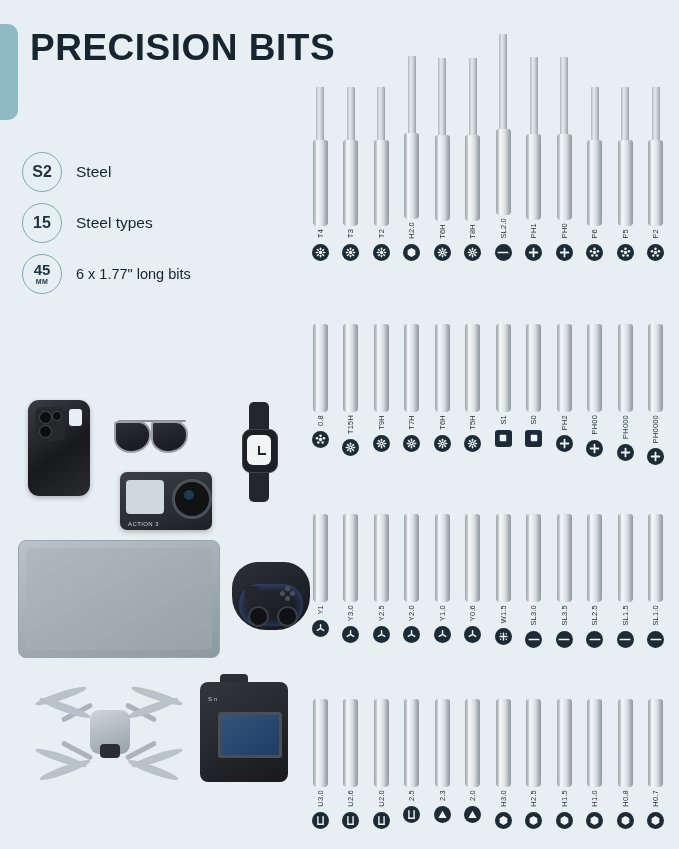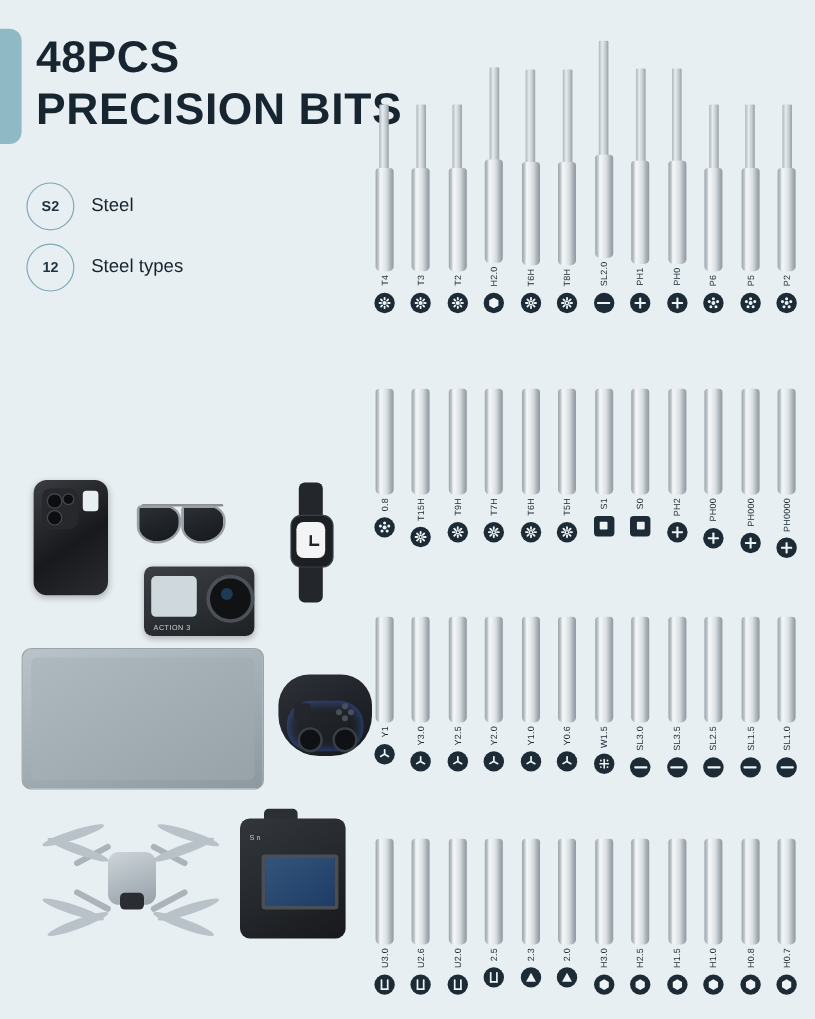--- a/index.html
+++ b/index.html
@@ -27,21 +27,21 @@
   .hdr-title .l2{display:block;}
   
   .features{position:absolute;left:22px;top:150px;width:280px;}
   .feat{display:flex;align-items:center;height:44px;margin-bottom:7px;}
   .badge{
     width:38px;height:38px;border-radius:50%;
     border:1.6px solid #7fa9b6;
     display:flex;flex-direction:column;align-items:center;justify-content:center;
     color:#1d3340;flex:0 0 auto;
   }
-  .badge .b1{font-size:12px;font-weight:bold;line-height:1;}
+  .badge .b1{font-size:16px;font-weight:bold;line-height:1;}
   .badge .b2{font-size:7px;font-weight:bold;line-height:1.1;margin-top:1px;letter-spacing:.3px;}
   .badge.tall .b1{font-size:15px;}
   .feat-label{margin-left:14px;font-size:15.5px;color:#16242e;}
   .feat-label.small{font-size:14.5px;}
   
   .collage{position:absolute;left:14px;top:392px;width:290px;height:440px;}
   .obj{position:absolute;}
   .phone{
     left:14px;top:8px;width:62px;height:96px;border-radius:11px;
     background:linear-gradient(145deg,#3a3d42,#18191c 55%,#2a2c30);
@@ -156,37 +156,43 @@
   }
   .tipicon.square{border-radius:3px;}
   .tipicon svg{display:block;}
 </style>
 </head>
 <body>
 
 <div class="hdr">
   <div class="hdr-accent"></div>
   <div class="hdr-title">
-    <span>48PCS</span>
     <span class="l2">PRECISION BITS</span>
   </div>
 </div>
 
 <div class="features">
   <div class="feat">
     <div class="badge">
       <span class="b1">S2</span>
     </div>
     <div class="feat-label">Steel</div>
   </div>
   <div class="feat">
     <div class="badge">
-      <span class="b1">12</span>
+      <span class="b1">15</span>
     </div>
     <div class="feat-label">Steel types</div>
+  </div>
+  <div class="feat">
+    <div class="badge tall">
+      <span class="b1">45</span>
+      <span class="b2">MM</span>
+    </div>
+    <div class="feat-label small">6 x 1.77" long bits</div>
   </div>
 </div>
 
 <div class="collage">
   <div class="obj phone">
     <div class="cam">
       <div class="lens l1"></div>
       <div class="lens l2"></div>
       <div class="lens l3"></div>
     </div>

